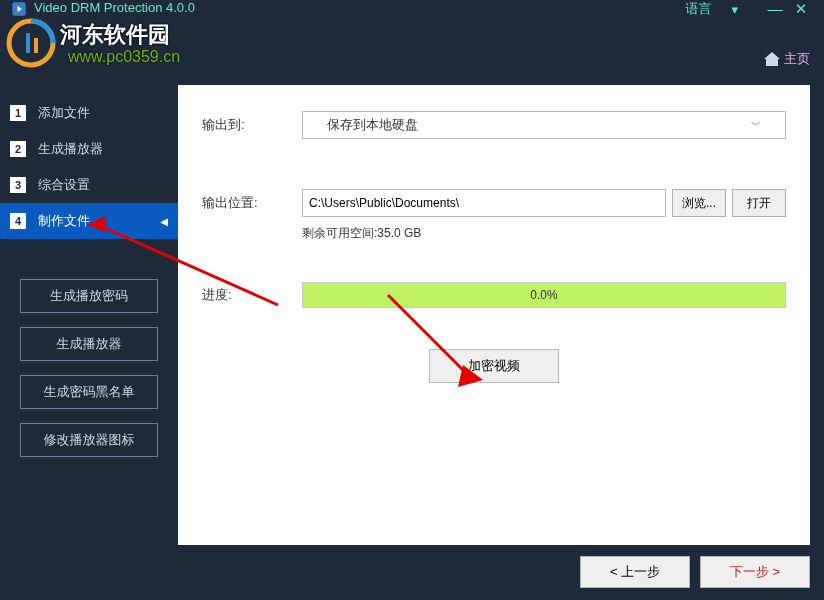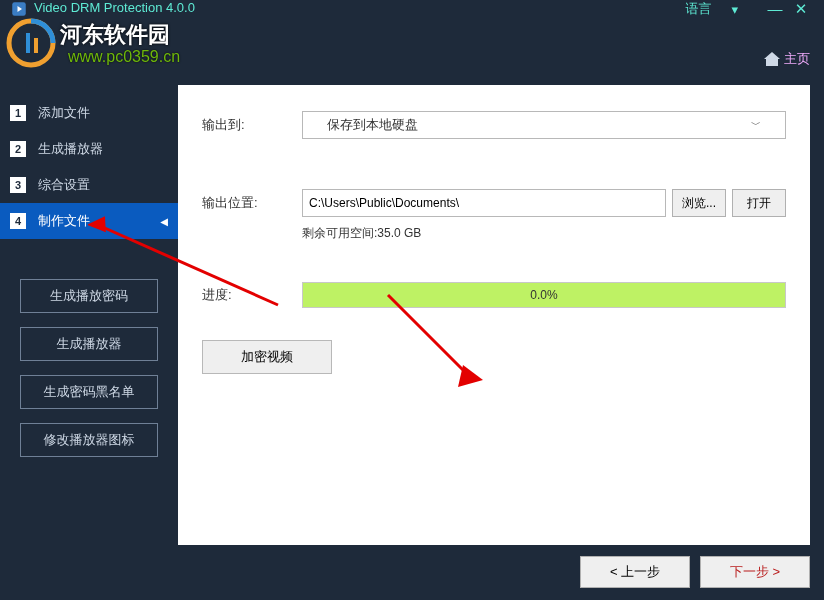--- a/index.html
+++ b/index.html
@@ -34,21 +34,21 @@
   
   .content { flex:1; background:#fff; margin-right:14px; padding:26px 24px; font-size:13px; color:#333; position:relative; }
   .row { display:flex; align-items:center; margin-bottom:20px; }
   .row .lbl { width:100px; text-align:left; color:#333; }
   .select { flex:1; height:28px; border:1px solid #b8b8b8; background:#fff; padding:0 24px; display:flex; align-items:center; justify-content:space-between; cursor:pointer; }
   .select .chev { font-size:10px; color:#555; }
   .pathrow input { flex:1; height:28px; border:1px solid #b8b8b8; padding:0 6px; font-size:12px; }
   .pathrow .btn { width:54px; height:28px; margin-left:6px; border:1px solid #b0b0b0; background:#efefef; cursor:pointer; font-size:12px; }
   .freespace { margin-left:100px; margin-top:-12px; margin-bottom:40px; font-size:12px; }
   .progress-row .bar { flex:1; height:26px; border:1px solid #c8c8c8; background:#bef264; text-align:center; line-height:24px; font-size:12px; }
-  .action-row { display:flex; justify-content:space-between; margin-top:32px; }
+  .action-row { display:flex; justify-content:center; margin-top:41px; }
   .action-btn { width:130px; height:34px; border:1px solid #b8b8b8; background:#efefef; cursor:pointer; font-size:13px; }
   
   
   .arrow-svg { position:absolute; pointer-events:none; }
   
   
   .footer { position:absolute; bottom:12px; right:14px; display:flex; gap:10px; }
   .nav-btn { width:110px; height:32px; border:1px solid #b0b0b0; background:#efefef; cursor:pointer; font-size:13px; }
   .nav-btn.disabled { color:#b91c1c; }
 </style>

